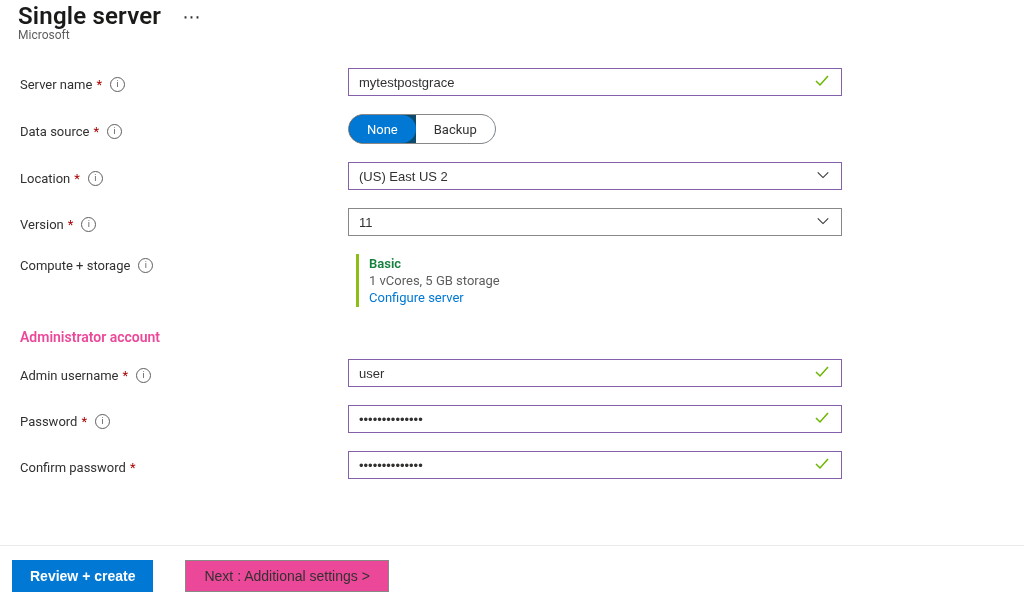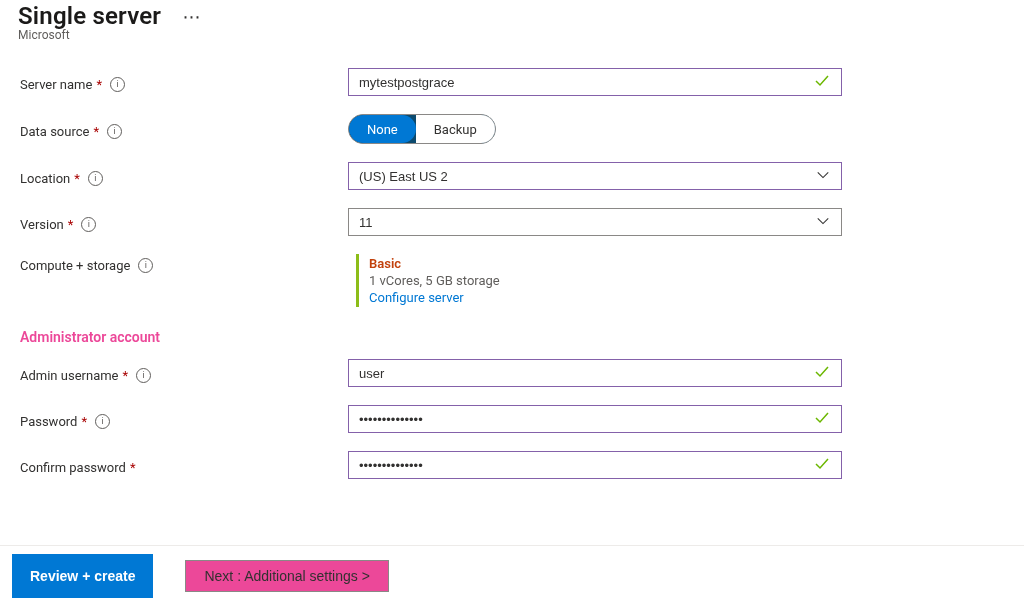--- a/index.html
+++ b/index.html
@@ -143,21 +143,21 @@
     color: #ffffff;
     border-radius: 16px;
     font-weight: 400;
   }
 
   
   .compute-box {
     border-left: 3px solid #8cbd18;
     padding: 2px 0 2px 10px;
   }
-  .compute-title { font-weight:600; font-size:13px; color:#c2410c; }
+  .compute-title { font-weight:600; font-size:13px; color:#15803d; }
   .compute-sub { font-size:13px; color:#605e5c; margin-top:2px; }
   .compute-link { font-size:13px; color:#0078d4; margin-top:2px; cursor:pointer; }
 
   .section-title {
     font-size: 14px;
     font-weight: 600;
     color: #ec4899;
     margin: 22px 0 14px 0;
   }
 
@@ -171,21 +171,21 @@
     height: 60px;
     display: flex;
     align-items: center;
     padding-left: 12px;
     background:#fff;
   }
   .btn-primary {
     background: #0078d4;
     color: #ffffff;
     border: none;
-    height: 44px;
+    height: 32px;
     padding: 0 18px;
     font-size: 14px;
     font-weight: 600;
     cursor: pointer;
   }
   .btn-secondary {
     background: #ec4899;
     color: #323130;
     border: 1px solid #8a8886;
     height: 32px;

